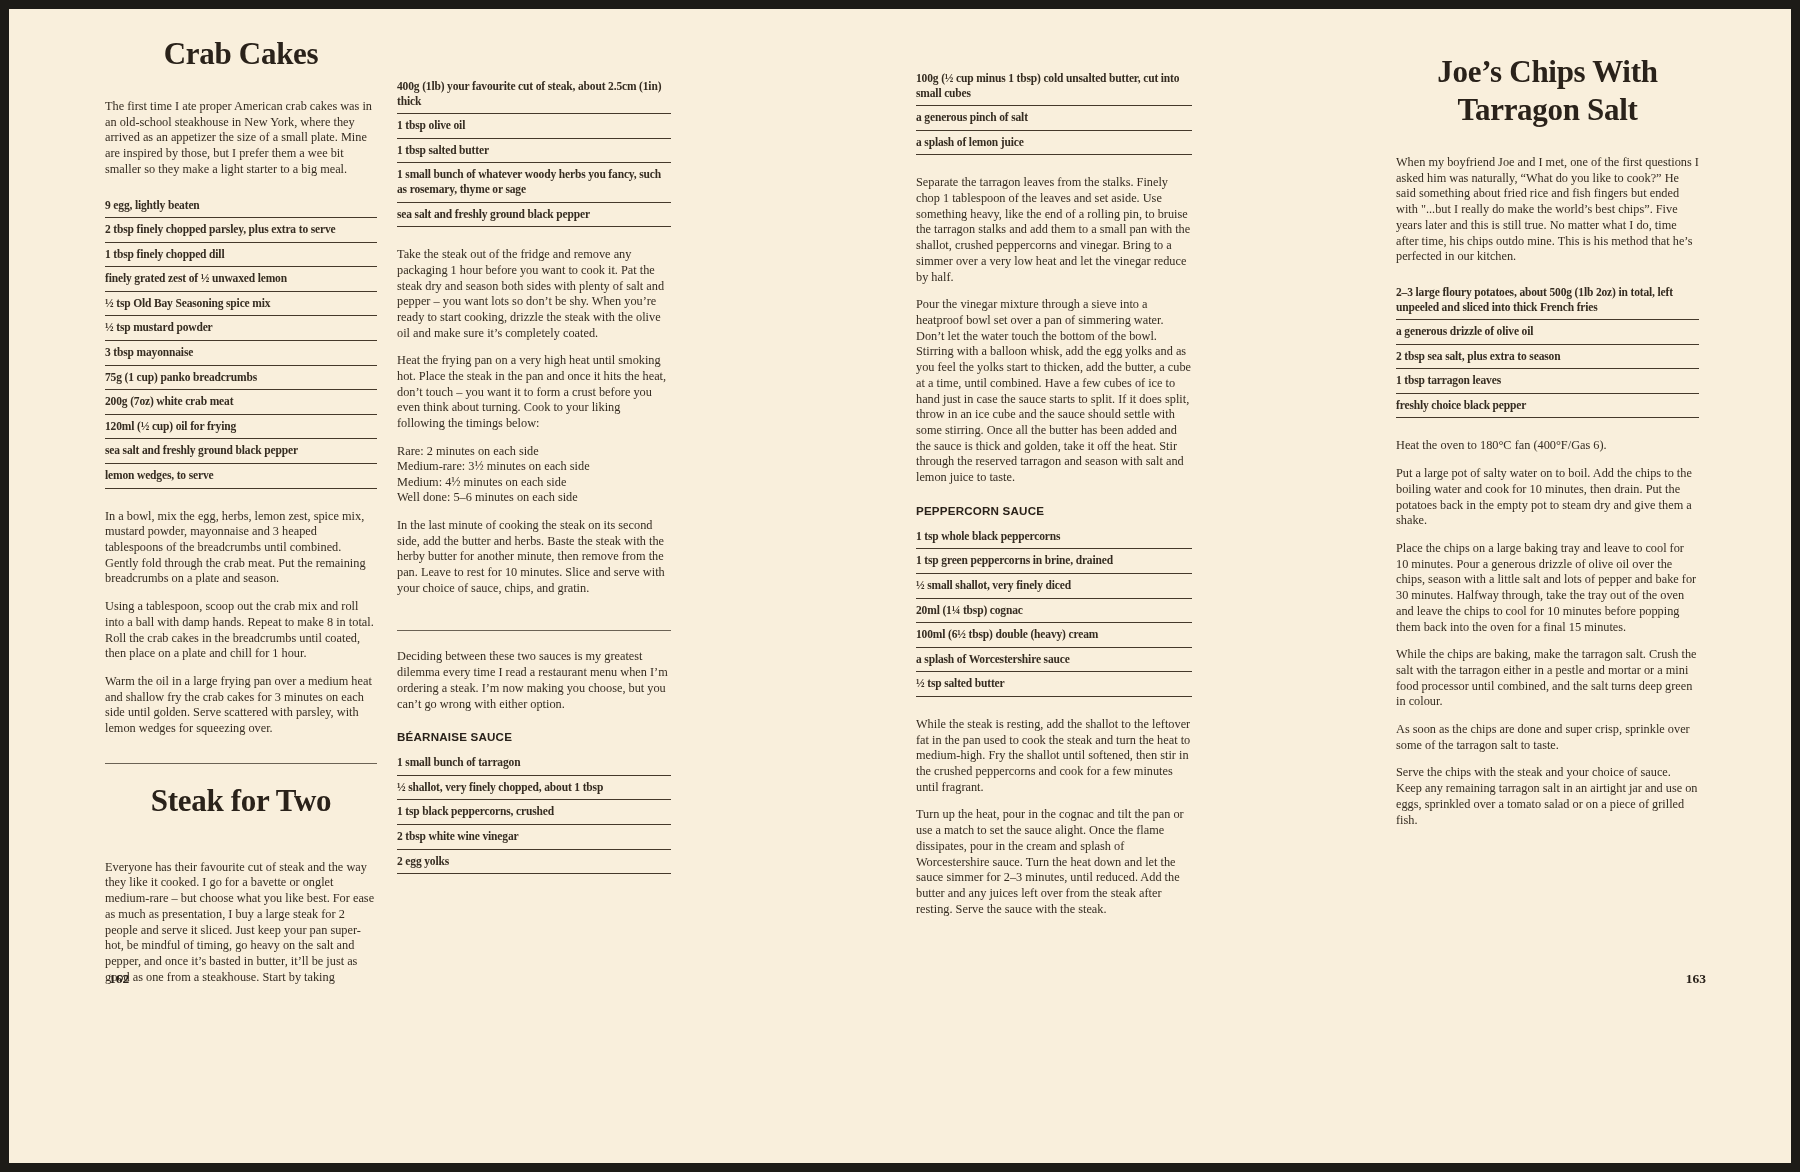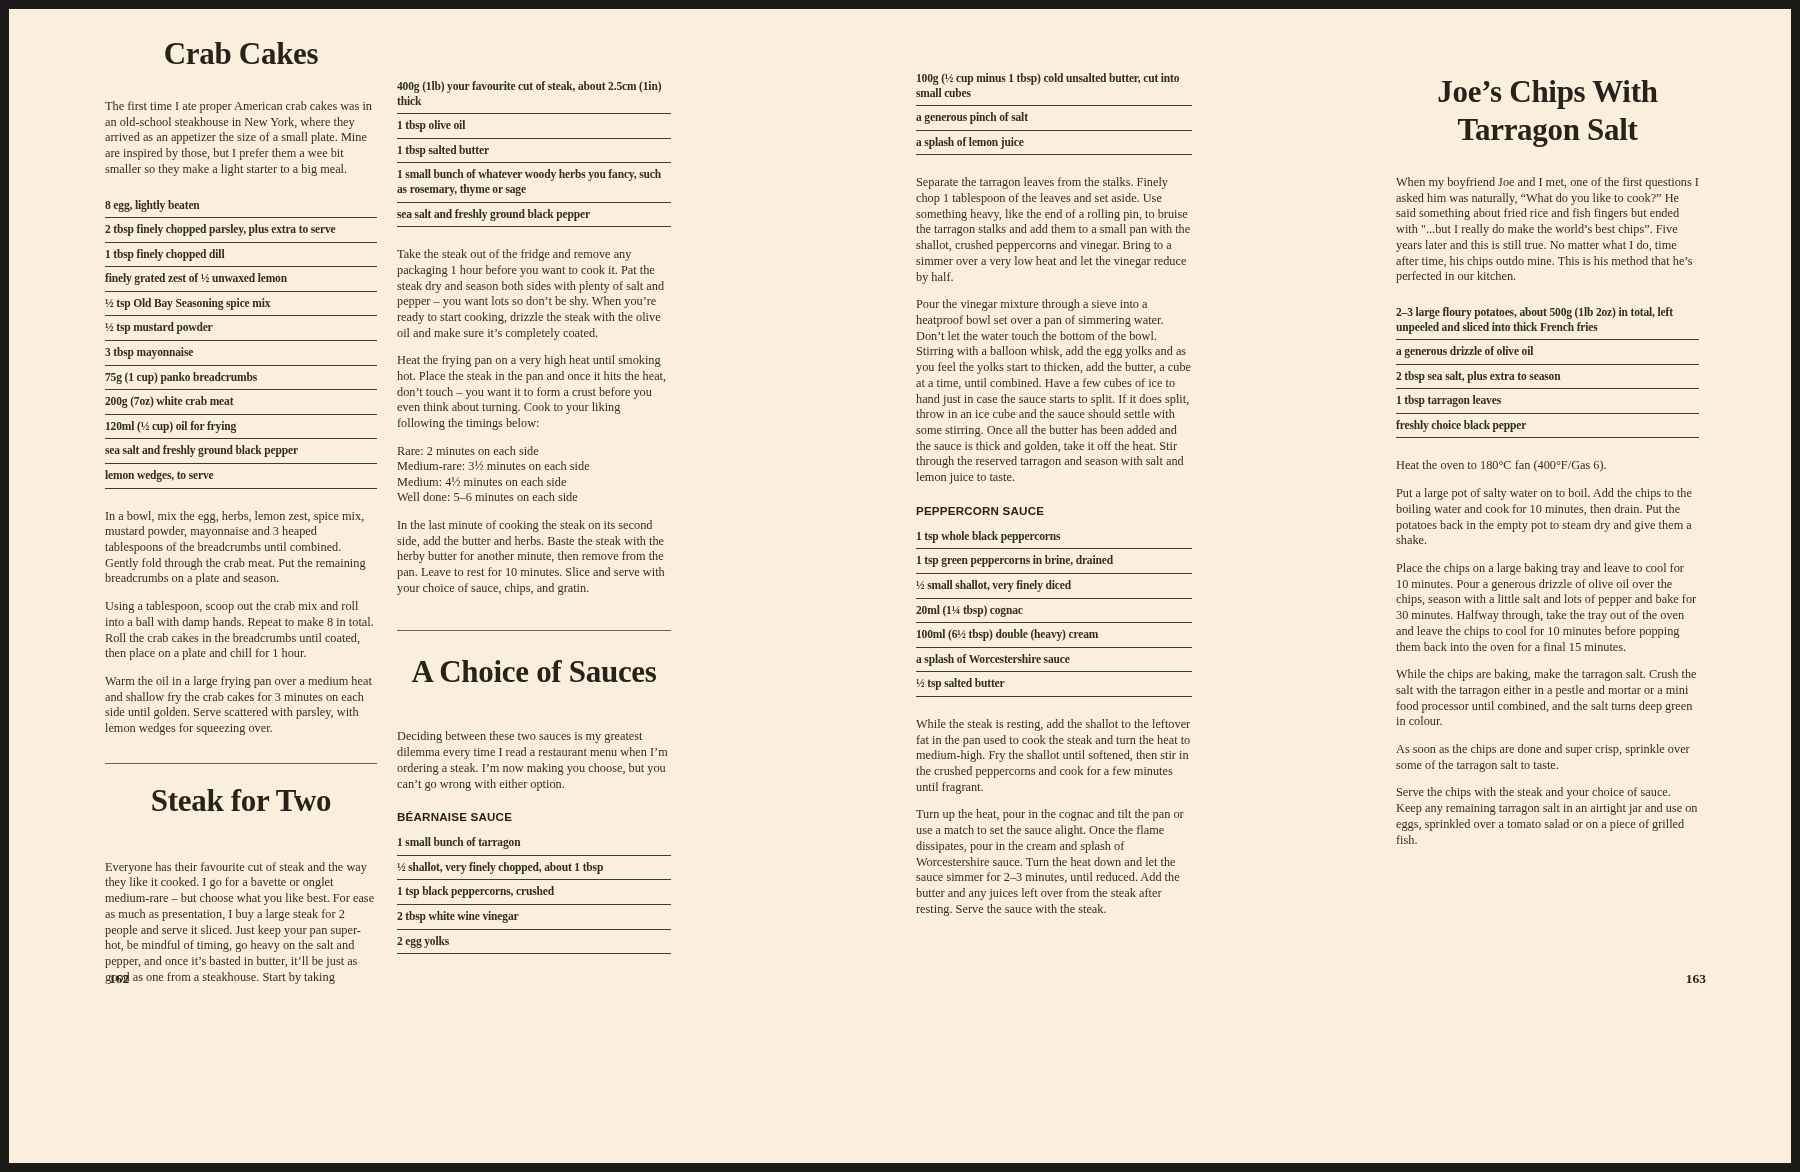--- a/index.html
+++ b/index.html
@@ -3,21 +3,21 @@
 <meta charset="utf-8">
 <style>
   html,body { margin:0; padding:0; }
   body { background:#1d1b17; font-family:"Liberation Serif", serif; }
   .spread { position:relative; width:1800px; height:1172px; background:#1d1b17; overflow:hidden; }
   .page { position:absolute; left:9px; top:9px; width:1782px; height:1154px; background:#f9efdc; color:#352c21; }
   .col { position:absolute; top:0; }
   .col1 { left:96px;  width:272px; padding-top:26px; }
   .col2 { left:388px; width:274px; padding-top:58px; }
   .col3 { left:907px; width:276px; padding-top:58px; }
-  .col4 { left:1387px; width:303px; padding-top:64px; }
+  .col4 { left:1387px; width:303px; padding-top:44px; }
   .recipe-title { font-weight:bold; font-size:31px; line-height:38px; text-align:center; color:#2a221a; letter-spacing:-0.3px; margin:0 0 26px 0; }
   .title-line { display:block; }
   .para { font-size:12.3px; line-height:15.7px; margin:0 0 12px 0; }
   .para:last-child { margin-bottom:0; }
   .intro { margin-bottom:16px; }
   .ing-list { margin:8px 0 20px 0; }
   .ing { font-weight:bold; font-size:11.5px; line-height:14.6px; letter-spacing:-0.15px; padding:4px 0 5px 0; border-bottom:1px solid #45392b; }
   .subhead { font-family:"Liberation Sans", sans-serif; font-weight:bold; font-size:11.6px; letter-spacing:0.2px; color:#2a221a; margin:18px 0 2px 0; }
   .divider { border:none; border-top:1px solid #6b6254; margin:26px 0 18px 0; }
   .timings { font-size:12.3px; line-height:15.5px; margin:0 0 12px 0; }
@@ -29,21 +29,21 @@
 </head>
 <body>
 
 <div class="spread">
   <div class="page">
 
     <div class="col col1">
       <h1 class="recipe-title">Crab Cakes</h1>
       <p class="para intro">The first time I ate proper American crab cakes was in an old-school steakhouse in New York, where they arrived as an appetizer the size of a small plate. Mine are inspired by those, but I prefer them a wee bit smaller so they make a light starter to a big meal.</p>
       <div class="ing-list">
-        <div class="ing">8 egg, lightly beaten</div>
+        <div class="ing">9 egg, lightly beaten</div>
         <div class="ing">2 tbsp finely chopped parsley, plus extra to serve</div>
         <div class="ing">1 tbsp finely chopped dill</div>
         <div class="ing">finely grated zest of ½ unwaxed lemon</div>
         <div class="ing">½ tsp Old Bay Seasoning spice mix</div>
         <div class="ing">½ tsp mustard powder</div>
         <div class="ing">3 tbsp mayonnaise</div>
         <div class="ing">75g (1 cup) panko breadcrumbs</div>
         <div class="ing">200g (7oz) white crab meat</div>
         <div class="ing">120ml (½ cup) oil for frying</div>
         <div class="ing">sea salt and freshly ground black pepper</div>
@@ -68,21 +68,20 @@
       <p class="para">Take the steak out of the fridge and remove any packaging 1 hour before you want to cook it. Pat the steak dry and season both sides with plenty of salt and pepper – you want lots so don’t be shy. When you’re ready to start cooking, drizzle the steak with the olive oil and make sure it’s completely coated.</p>
       <p class="para">Heat the frying pan on a very high heat until smoking hot. Place the steak in the pan and once it hits the heat, don’t touch – you want it to form a crust before you even think about turning. Cook to your liking following the timings below:</p>
       <div class="timings">
         <span class="timing-line">Rare: 2 minutes on each side</span>
         <span class="timing-line">Medium-rare: 3½ minutes on each side</span>
         <span class="timing-line">Medium: 4½ minutes on each side</span>
         <span class="timing-line">Well done: 5–6 minutes on each side</span>
       </div>
       <p class="para">In the last minute of cooking the steak on its second side, add the butter and herbs. Baste the steak with the herby butter for another minute, then remove from the pan. Leave to rest for 10 minutes. Slice and serve with your choice of sauce, chips, and gratin.</p>
       <hr class="divider" style="margin-top:34px;">
-      <h1 class="recipe-title" style="margin-top:22px; margin-bottom:38px;">A Choice of Sauces</h1>
       <p class="para">Deciding between these two sauces is my greatest dilemma every time I read a restaurant menu when I’m ordering a steak. I’m now making you choose, but you can’t go wrong with either option.</p>
       <h2 class="subhead">BÉARNAISE SAUCE</h2>
       <div class="ing-list">
         <div class="ing">1 small bunch of tarragon</div>
         <div class="ing">½ shallot, very finely chopped, about 1 tbsp</div>
         <div class="ing">1 tsp black peppercorns, crushed</div>
         <div class="ing">2 tbsp white wine vinegar</div>
         <div class="ing">2 egg yolks</div>
       </div>
     </div>

